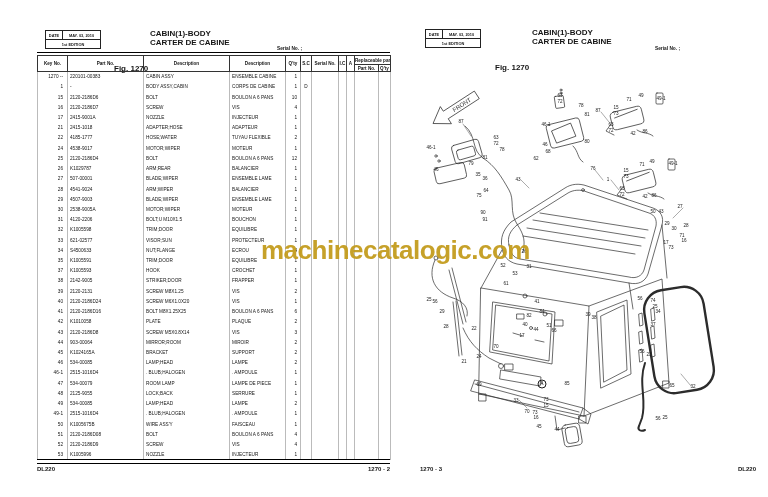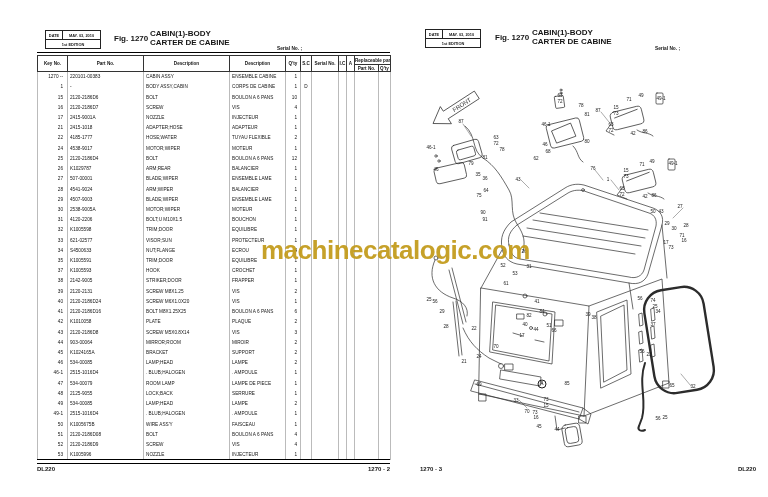--- a/index.html
+++ b/index.html
@@ -8,21 +8,21 @@
     font-family:"Liberation Sans",sans-serif;color:#151515;overflow:hidden;
     -webkit-font-smoothing:antialiased;
   }
   .abs{position:absolute;}
   
   .datebox{border:0.8px solid #222;width:54px;height:17px;font-size:3.9px;text-align:center;}
   .datebox .r1{display:flex;height:8px;border-bottom:0.5px solid #222;align-items:center;}
   .datebox .r1 .d1{width:16px;border-right:0.5px solid #222;height:100%;display:flex;align-items:center;justify-content:center;font-weight:bold;}
   .datebox .r1 .d2{flex:1;font-weight:bold;}
   .datebox .r2{height:8px;display:flex;align-items:center;justify-content:center;font-weight:bold;}
-  .figlbl{font-weight:bold;font-size:8px;}
+  .figlbl{font-weight:bold;font-size:8px;margin-top:30px;}
   .ptitle{font-weight:bold;font-size:8px;line-height:1.18;}
   .seriallbl{font-weight:bold;font-size:4.8px;}
   .footer{display:flex;justify-content:space-between;font-weight:bold;font-size:6px;}
   
   .toprule{left:37px;top:52px;width:353px;height:2px;border-top:0.6px solid #000;border-bottom:0.6px solid #000;}
   .bottomrule{left:37px;top:459px;width:353px;height:2.6px;border-top:1.4px solid #000;border-bottom:0.6px solid #000;}
   table.ptable{position:absolute;left:37px;top:55px;width:353px;border-collapse:collapse;table-layout:fixed;}
   .ptable th{border:0.5px solid #333;font-size:4.6px;font-weight:bold;padding:0;overflow:hidden;white-space:nowrap;}
   .ptable thead tr.h1{height:9px;}
   .ptable thead tr.h2{height:7px;}

